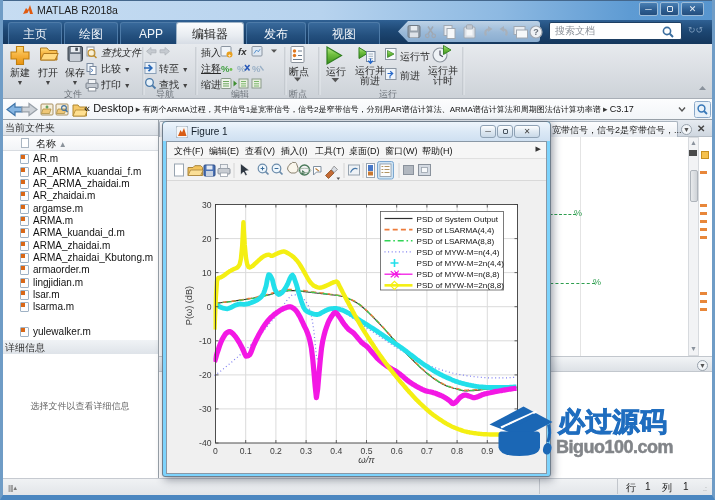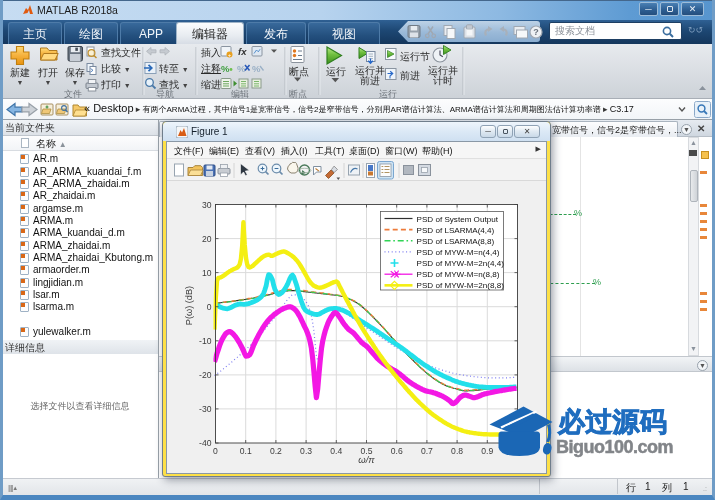--- a/index.html
+++ b/index.html
@@ -50,21 +50,21 @@
 #edthumb{left:689.5px;top:170px;width:8px;height:32px;background:linear-gradient(90deg,#e8eaec,#cfd3d8);border:1px solid #aeb4bb;border-radius:2px;}
 .omark{left:700px;width:7px;height:2.5px;background:#e8873a;}
 #eddiv{left:159px;top:356px;width:553px;height:16px;background:linear-gradient(#f2f4f6,#dde1e6);border-top:1px solid #c2c7cd;border-bottom:1px solid #c2c7cd;}
 #cmdwin{left:159px;top:372px;width:553px;height:106px;background:#fff;}
 
 
 #statusbar{left:0px;top:478px;width:715px;height:17px;background:linear-gradient(#f0f2f4,#e2e5e9);border-top:1px solid #c6cad0;font-size:10px;color:#333;}
 #winframe{pointer-events:none;left:0;top:0;width:715px;height:500px;border-left:3px solid #6f9cc6;border-right:3px solid #6f9cc6;border-bottom:5px solid #4a86c0;}
 
 
-#figwin{left:162px;top:121px;width:389px;height:356px;background:#fde047;border:1px solid #707e8c;border-radius:4px 4px 3px 3px;box-shadow:2px 3px 9px rgba(30,40,60,.45);}
+#figwin{left:162px;top:121px;width:389px;height:356px;background:#7dd3fc;border:1px solid #707e8c;border-radius:4px 4px 3px 3px;box-shadow:2px 3px 9px rgba(30,40,60,.45);}
 #figtitle{left:0;top:0;width:387px;height:19px;background:linear-gradient(#eef5fc,#dcE9f6 50%,#cfe0f1);border-radius:4px 4px 0 0;font-size:11px;color:#111;}
 #figinner{left:3px;top:19px;width:381px;height:333px;background:#f0f0f0;border:1px solid #8a98a6;}
 #figmenu{left:0;top:0;width:379px;height:17px;background:#f6f6f6;border-bottom:1px solid #e0e0e0;font-size:9px;color:#111;}
 #figtools{left:0;top:17px;width:379px;height:22px;background:#f3f3f3;border-bottom:1px solid #d9d9d9;}
 
 .figbtn{top:3px;height:13px;background:linear-gradient(#fdfefe,#dfe9f2 50%,#c9d9e8);border:1px solid #8fa2b5;border-radius:3px;font-size:8px;color:#444;text-align:center;line-height:12px;}
 #figmenu span{position:absolute;font-size:9px;color:#111;}
 
 #wmtext1{left:558px;top:404px;width:150px;font-size:27px;font-weight:bold;color:#1f6dbf;letter-spacing:0.3px;-webkit-text-stroke:0.9px #1f6dbf;}
 #wmtext2{left:556px;top:437px;width:150px;font-size:18px;font-weight:bold;color:#828589;letter-spacing:-0.5px;-webkit-text-stroke:0.5px #828589;}
@@ -226,21 +226,21 @@
       <path d="M440 6.5 v4.5 l2.8 1.8" stroke="#445" stroke-width="1.1" fill="none"></path>
       <path d="M443.5 1.5 l7.5 4.5 l-7.5 4.5 z" fill="url(#grn)" stroke="#2f7f1f" stroke-width="0.9"></path>
 <path d="M699 46 l3.5 -4 l3.5 4 z" fill="#8a929c"></path>
 </svg>
   <div class="abs rtxt" style="left:8px;top:68px;width:24px;text-align:center;">新建</div>
     <div class="abs dsm" style="left:8px;top:79px;width:24px;">▼</div>
 <div class="abs rtxt" style="left:36px;top:68px;width:24px;text-align:center;">打开</div>
     <div class="abs dsm" style="left:36px;top:79px;width:24px;">▼</div>
 <div class="abs rtxt" style="left:63px;top:68px;width:24px;text-align:center;">保存</div>
     <div class="abs dsm" style="left:63px;top:79px;width:24px;">▼</div>
-<div class="abs rtxt" style="left:101px;top:48px;">查找文件</div>
+<div class="abs rtxt" style="left:101px;top:48px;font-style:italic;">查找文件</div>
 <div class="abs rtxt" style="left:101px;top:64px;">比较 <span class="dsmall">▼</span></div>
 <div class="abs rtxt" style="left:101px;top:80px;">打印 <span class="dsmall">▼</span></div>
 <div class="abs rtxt" style="left:159px;top:64px;">转至 <span class="dsmall">▼</span></div>
 <div class="abs rtxt" style="left:159px;top:80px;">查找 <span class="dsmall">▼</span></div>
 <div class="abs rtxt" style="left:201px;top:48px;">插入</div>
 <div class="abs rtxt" style="left:201px;top:64px;text-decoration:underline;">注释</div>
 <div class="abs rtxt" style="left:201px;top:80px;">缩进</div>
 <div class="abs rtxt" style="left:287px;top:67px;width:24px;text-align:center;">断点</div>
 <div class="abs rtxt" style="left:324px;top:67px;width:24px;text-align:center;">运行</div>
 <div class="abs rtxt" style="left:354px;top:66px;width:32px;text-align:center;line-height:10px;">运行并<br>前进</div>

